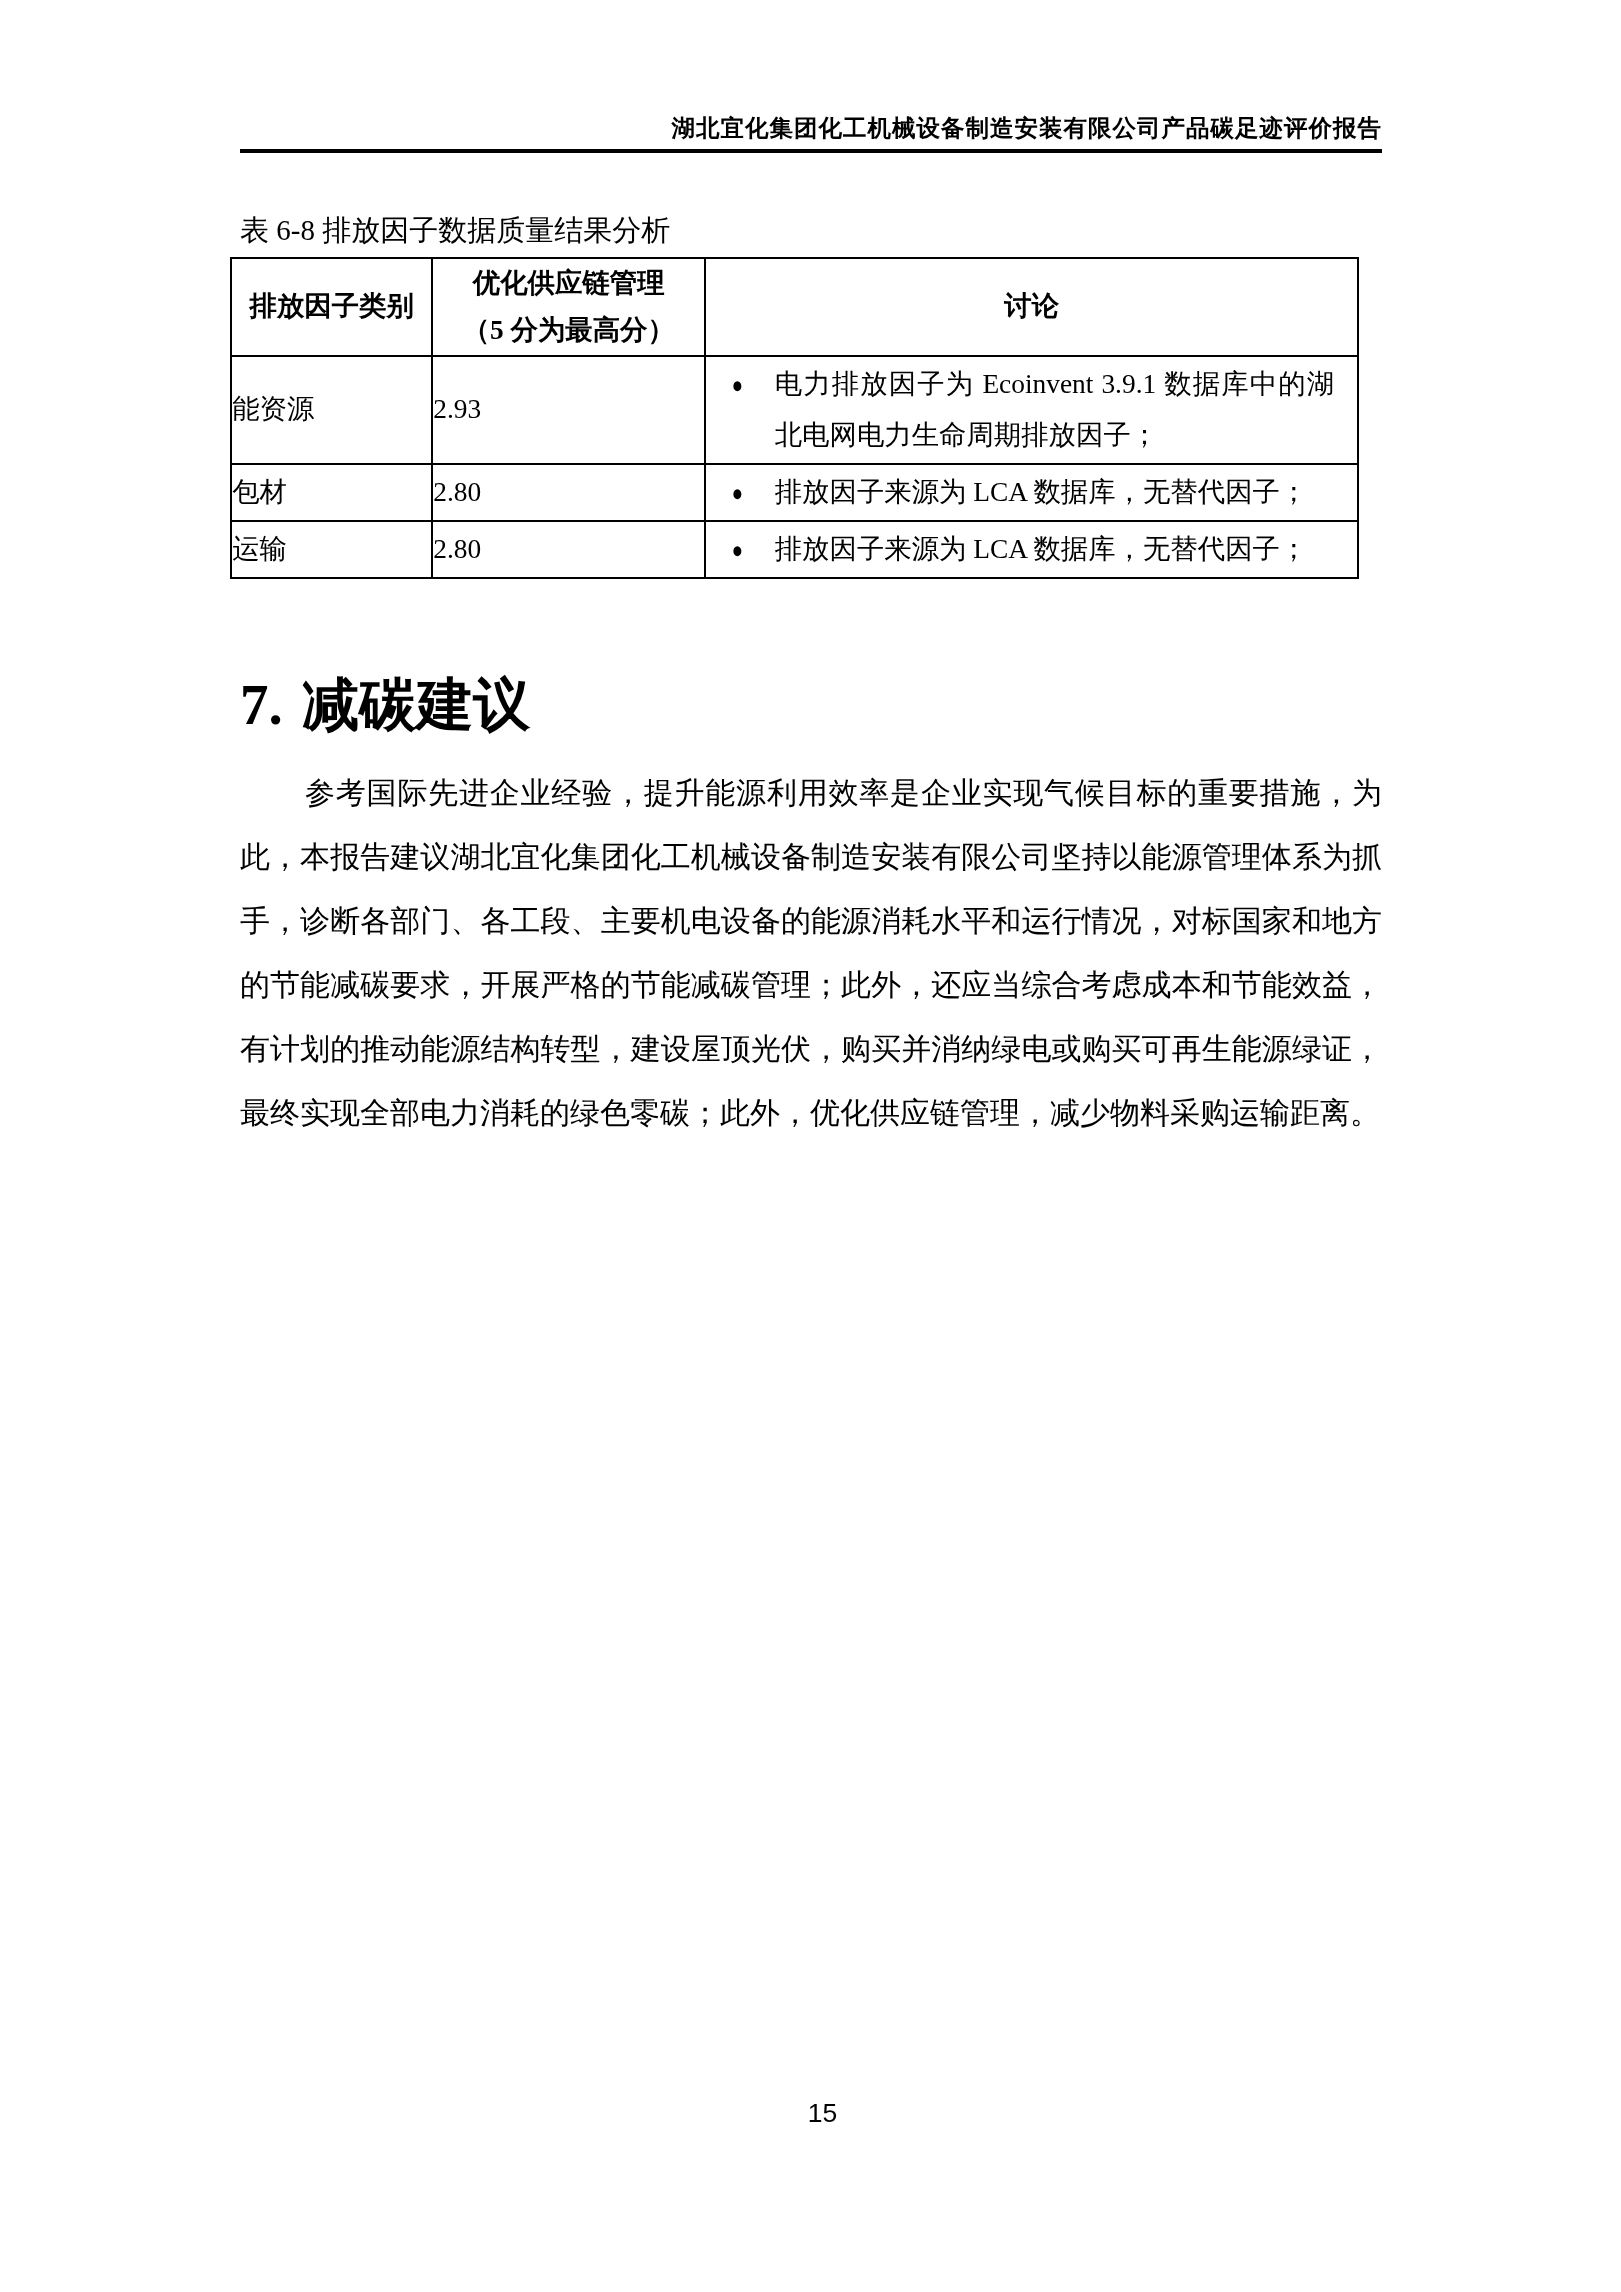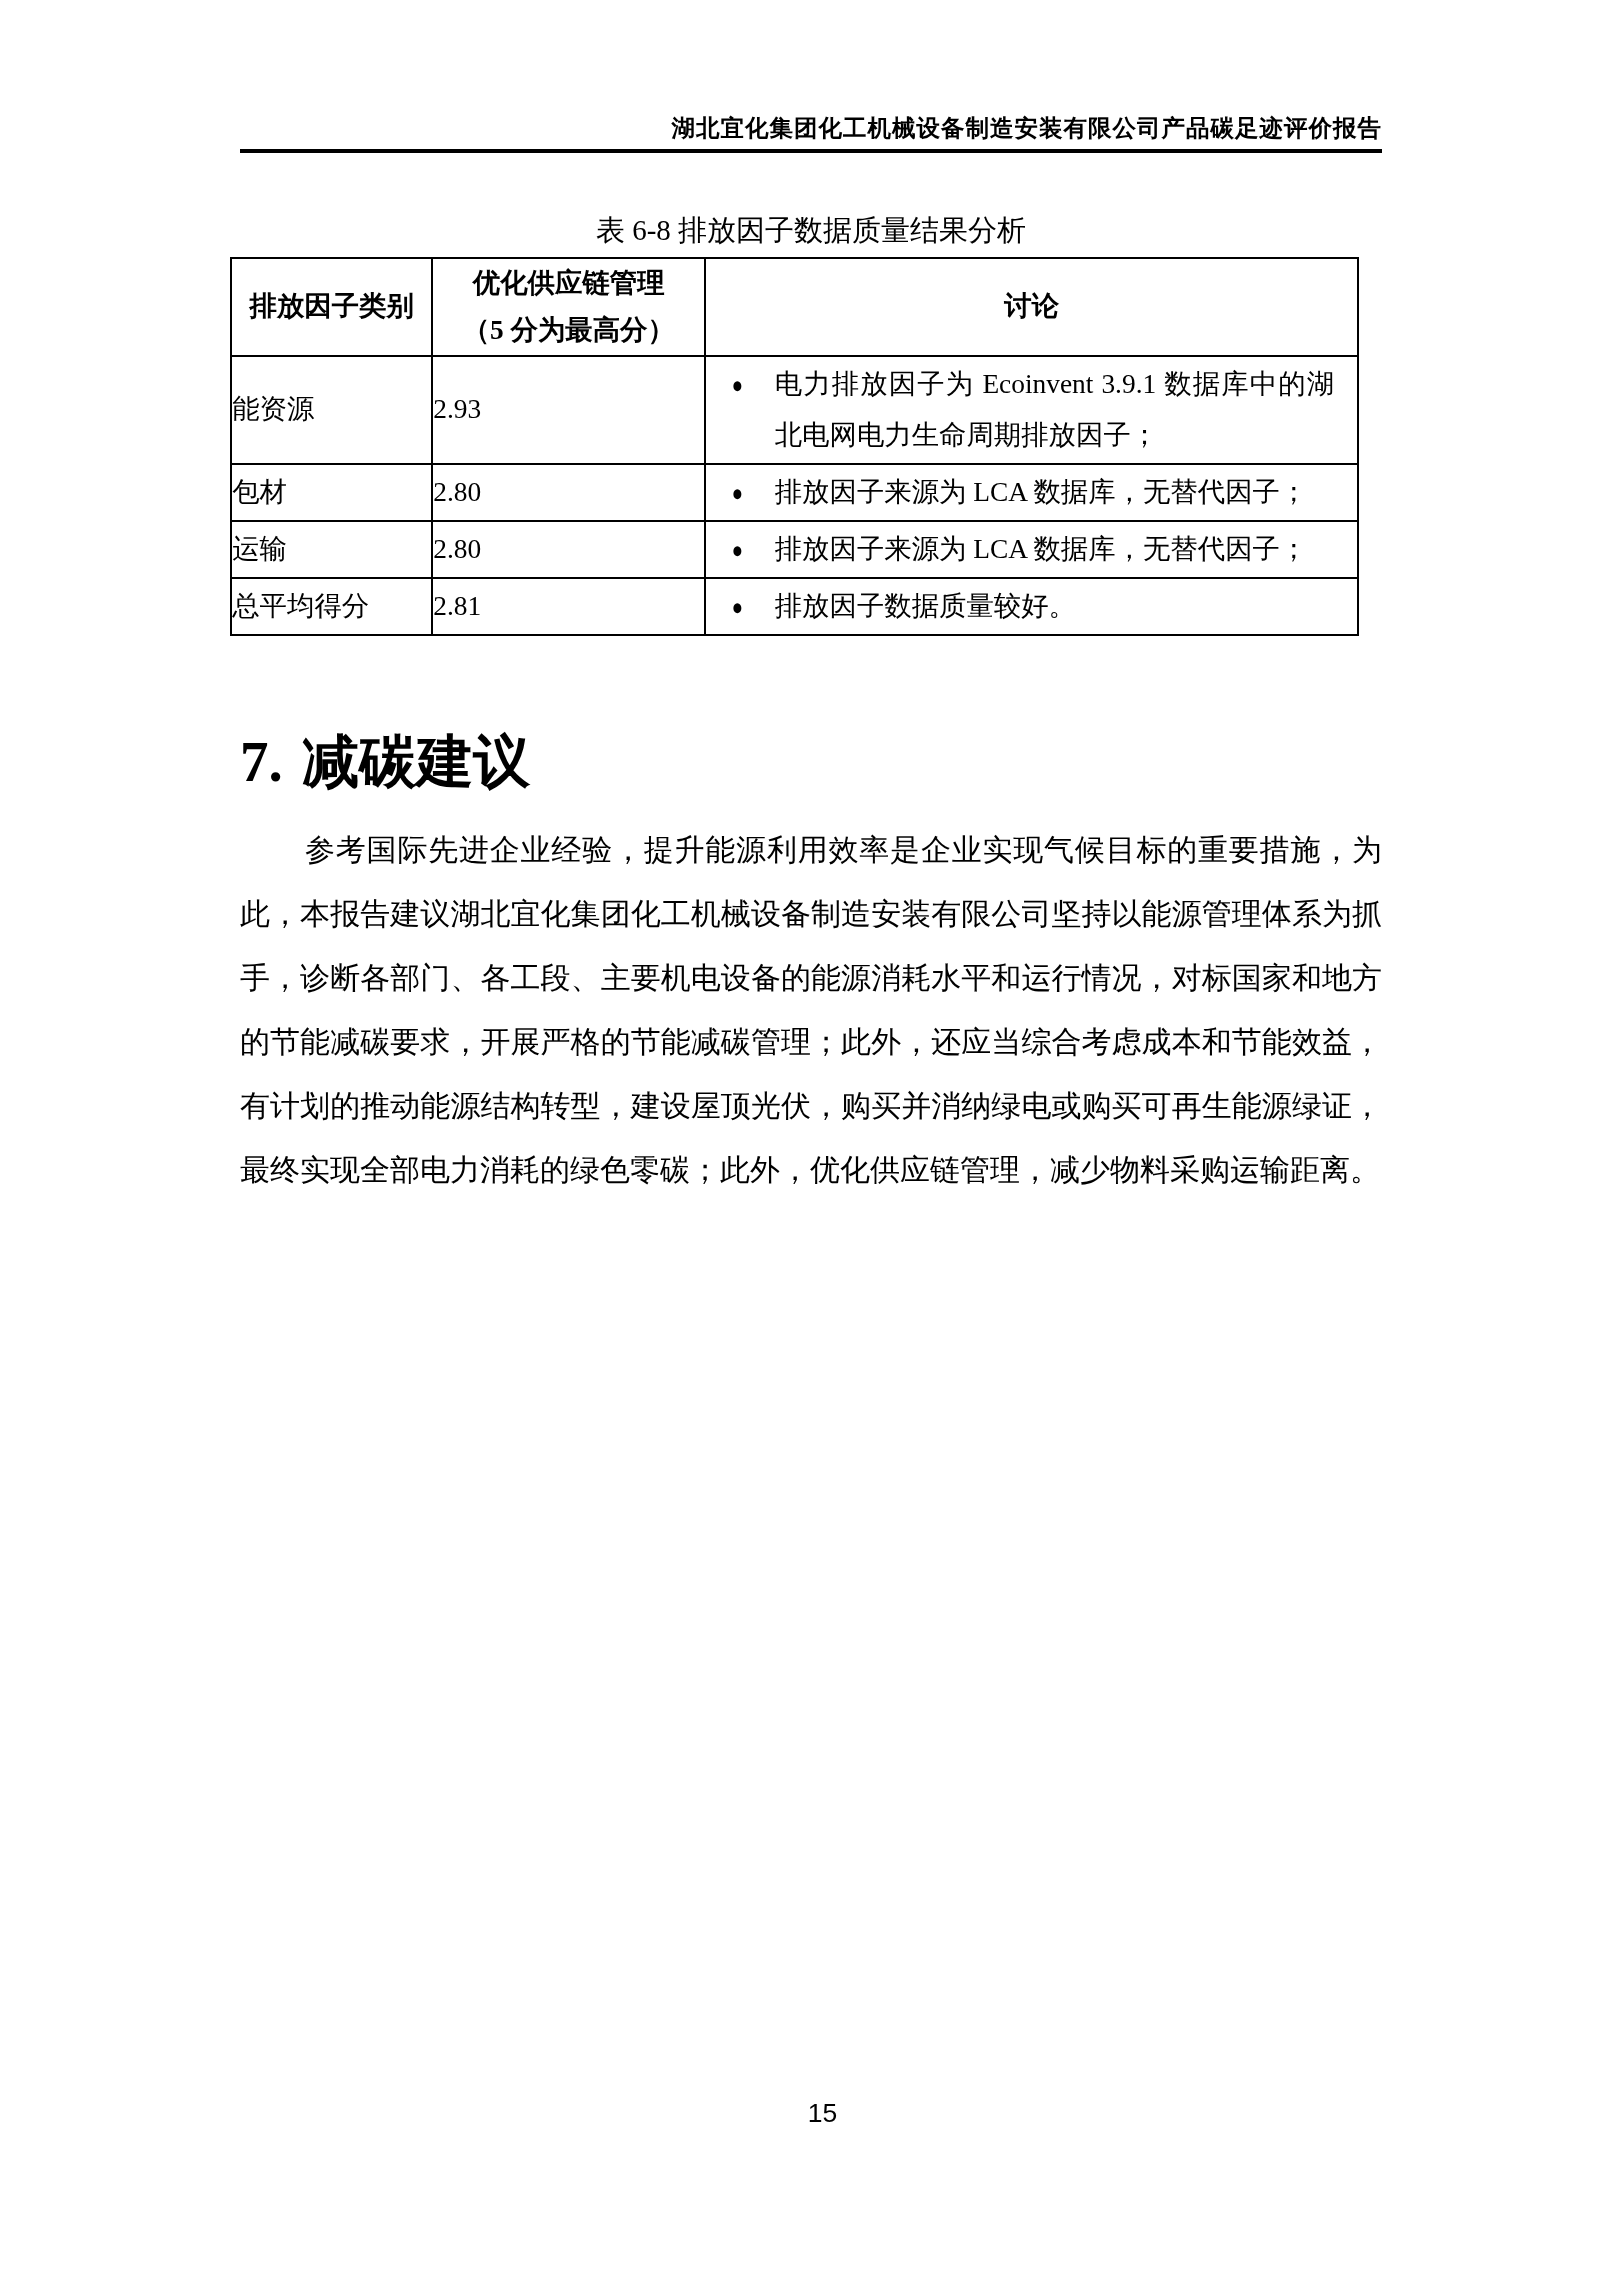--- a/index.html
+++ b/index.html
@@ -25,21 +25,21 @@
     letter-spacing: 1px;
   }
   .header-rule {
     margin-top: 5.9px;
     border-bottom: 4.9px solid #000000;
     height: 0;
   }
   
   .table-caption {
     margin-top: 61px;
-    text-align: center;
+    text-align: left;
     font-size: 29px;
     line-height: 33px;
   }
   
   table.quality-table {
     margin-top: 9.8px;
     margin-left: -9.8px;
     width: 1127px;
     border-collapse: collapse;
     table-layout: fixed;
@@ -161,30 +161,20 @@
         <tr>
           <td class="cat-cell">运输</td>
           <td class="score-cell">2.80</td>
           <td class="disc-cell">
             <div class="disc-row">
               <span class="bullet">●</span>
               <span class="disc-text">排放因子来源为 LCA 数据库，无替代因子；</span>
             </div>
           </td>
         </tr>
-        <tr>
-          <td class="cat-cell">总平均得分</td>
-          <td class="score-cell">2.81</td>
-          <td class="disc-cell">
-            <div class="disc-row">
-              <span class="bullet">●</span>
-              <span class="disc-text">排放因子数据质量较好。</span>
-            </div>
-          </td>
-        </tr>
       </tbody>
     </table>
 
     <h1 class="section-heading">
       <span class="heading-number">7.</span><span>减碳建议</span>
     </h1>
 
     <p class="body-paragraph">参考国际先进企业经验，提升能源利用效率是企业实现气候目标的重要措施，为此，本报告建议湖北宜化集团化工机械设备制造安装有限公司坚持以能源管理体系为抓手，诊断各部门、各工段、主要机电设备的能源消耗水平和运行情况，对标国家和地方的节能减碳要求，开展严格的节能减碳管理；此外，还应当综合考虑成本和节能效益，有计划的推动能源结构转型，建设屋顶光伏，购买并消纳绿电或购买可再生能源绿证，最终实现全部电力消耗的绿色零碳；此外，优化供应链管理，减少物料采购运输距离。</p>
 
   </div>

